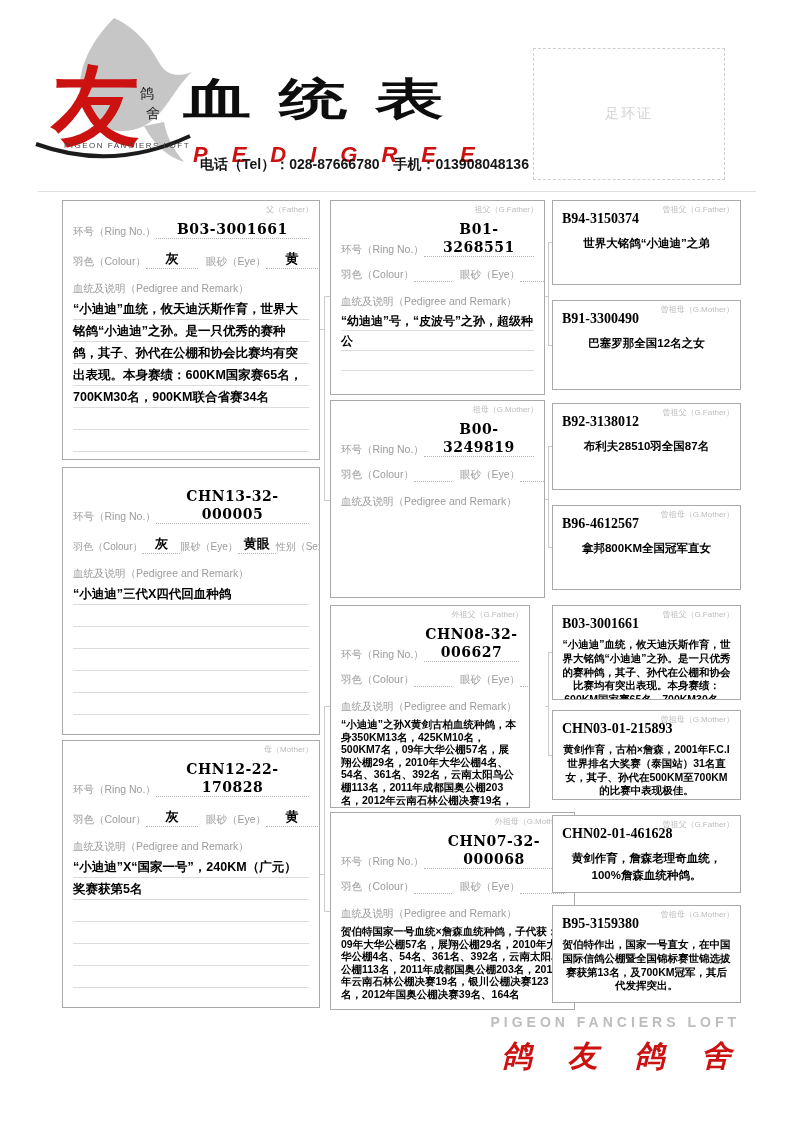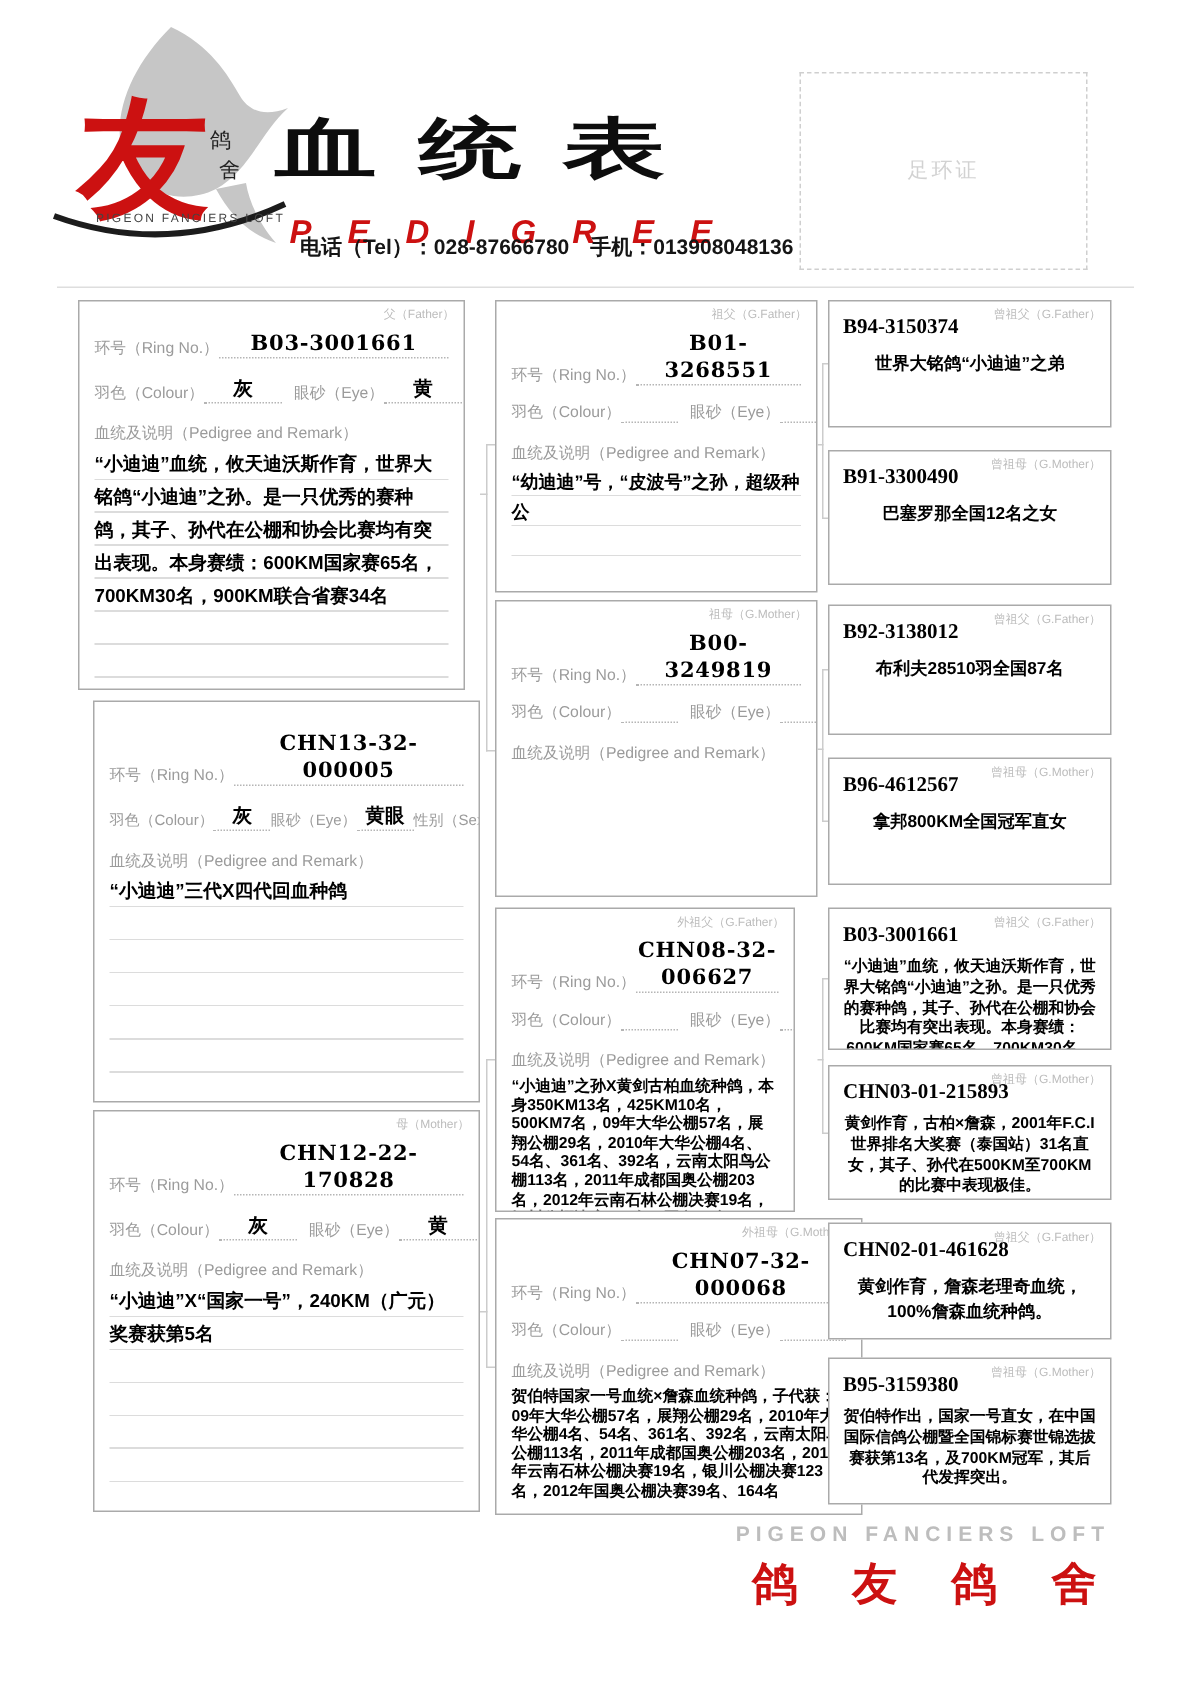--- a/index.html
+++ b/index.html
@@ -47,21 +47,21 @@
   .remark.dense{font-size:10.5px;line-height:12.6px;background:none;margin-top:4px;}
   
   .pbox.g3{padding:8px 9px;}
   .ring3{font-family:Liberation Serif, serif;font-weight:bold;font-size:14px;color:#000;margin-top:2px;}
   .remark3{margin-top:8px;font-weight:bold;font-size:11.5px;line-height:17px;color:#000;text-align:center;}
   .remark3.dense{font-size:10.5px;line-height:13.8px;margin-top:6px;}
   
   .conn{position:absolute;background:#cccccc;}
   
   .loft-en{position:absolute;right:54px;top:1014px;color:#bdbdbd;font-weight:bold;font-size:14px;letter-spacing:4px;white-space:nowrap;}
-  .loft-cn{position:absolute;right:50px;top:1036px;color:#cc1111;font-weight:bold;font-size:30px;letter-spacing:13px;font-family:"DejaVu Serif",serif;white-space:nowrap;}
+  .loft-cn{position:absolute;right:50px;top:1036px;color:#cc1111;font-weight:bold;font-size:30px;letter-spacing:13px;font-family:"DejaVu Serif",serif;white-space:nowrap;font-style:italic;}
 </style>
 </head>
 <body>
 
 <div class="logo-wrap">
   <svg width="170" height="165" viewBox="0 0 170 165">
     <path d="M86,4 C60,30 46,62 54,90 C62,114 92,124 116,112 C138,100 146,74 164,58 C148,64 138,60 132,50 C124,36 112,16 86,4 Z" fill="#c6c6c6"></path>
     <path d="M116,112 C126,130 138,142 156,148 C144,134 138,120 136,108 Z" fill="#c6c6c6"></path>
     <text x="24" y="122" font-size="88" font-weight="bold" fill="#cc1111" font-family="DejaVu Serif, serif">友</text>
     <text x="112" y="84" font-size="14" fill="#222" font-family="Liberation Sans, sans-serif">鸽</text>
@@ -98,21 +98,21 @@
 <div class="conn" style="left:548px;top:547px;width:5px;height:1px"></div>
 <div class="conn" style="left:545px;top:706px;width:4px;height:1px"></div>
 <div class="conn" style="left:548px;top:652px;width:1px;height:104px"></div>
 <div class="conn" style="left:548px;top:652px;width:5px;height:1px"></div>
 <div class="conn" style="left:548px;top:755px;width:5px;height:1px"></div>
 <div class="conn" style="left:545px;top:910px;width:4px;height:1px"></div>
 <div class="conn" style="left:548px;top:853px;width:1px;height:99px"></div>
 <div class="conn" style="left:548px;top:853px;width:5px;height:1px"></div>
 <div class="conn" style="left:548px;top:952px;width:5px;height:1px"></div>
 
-<div class="pbox" style="left:52px;top:200px;width:258px;height:260px">
+<div class="pbox" style="left:62px;top:200px;width:258px;height:260px">
   <div class="corner">父（Father）</div>
   <div class="row ring-row">
     <span class="lbl">环号（Ring No.）</span>
     <span class="ringline"><span class="ringval">B03-3001661</span></span>
   </div>
   <div class="row ce-row">
     <span class="lbl">羽色（Colour）</span>
     <span class="val">灰</span>
     <span class="lbl" style="margin-left:8px">眼砂（Eye）</span>
     <span class="val grow">黄</span>

